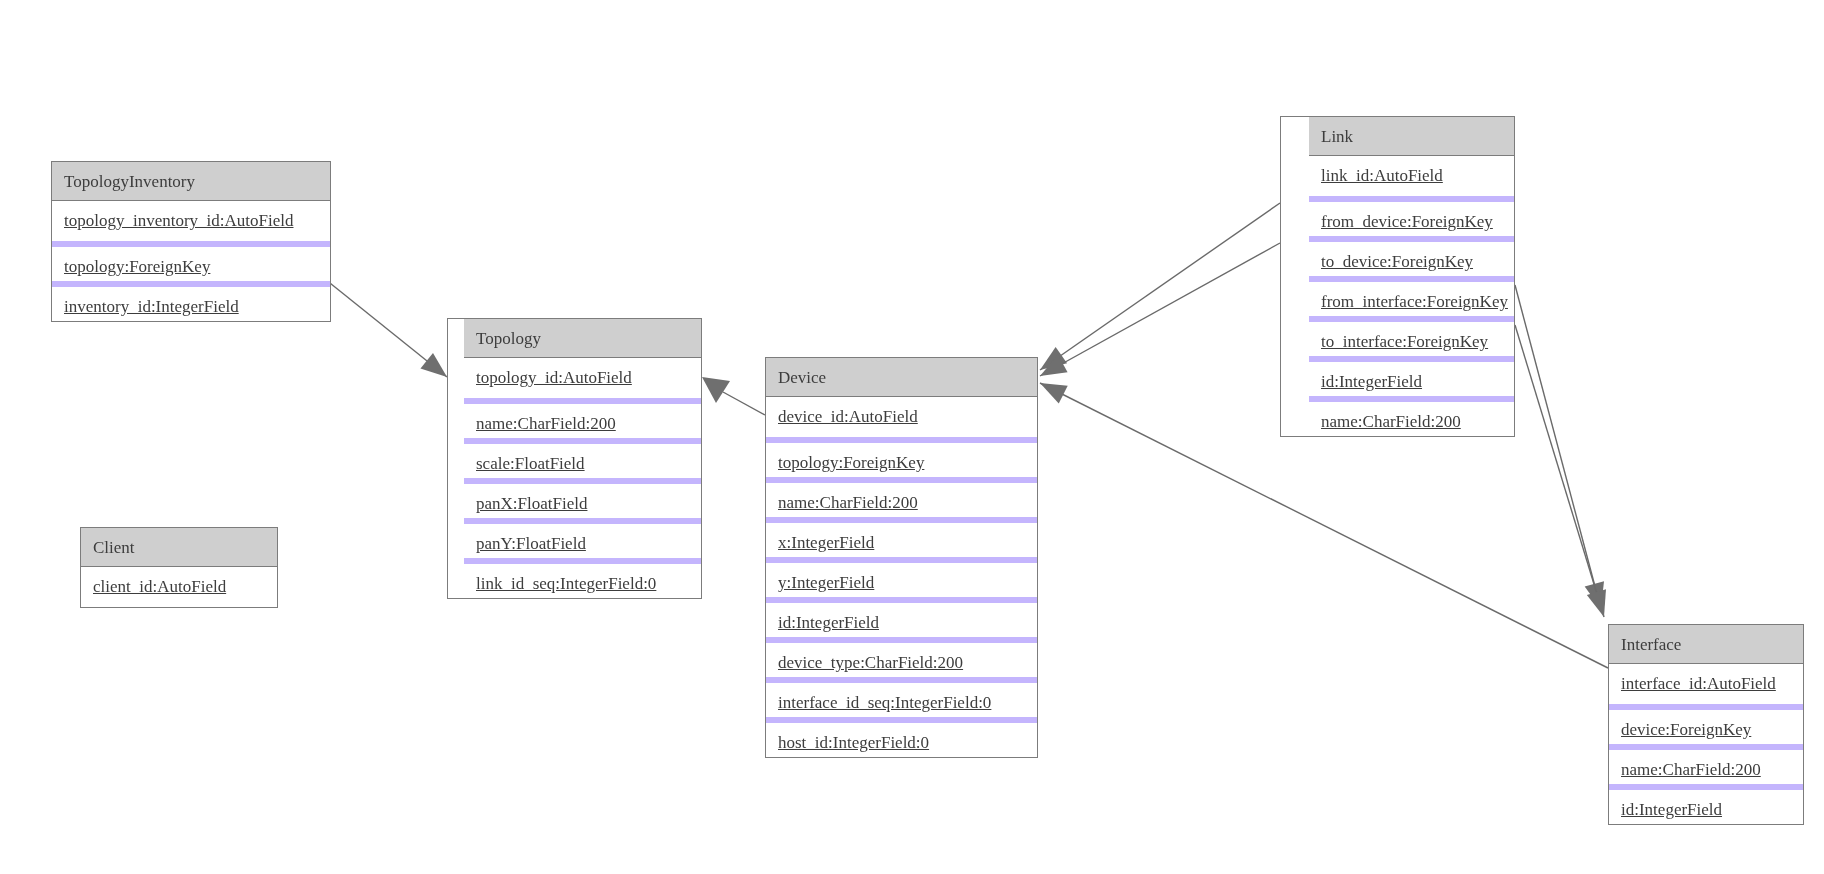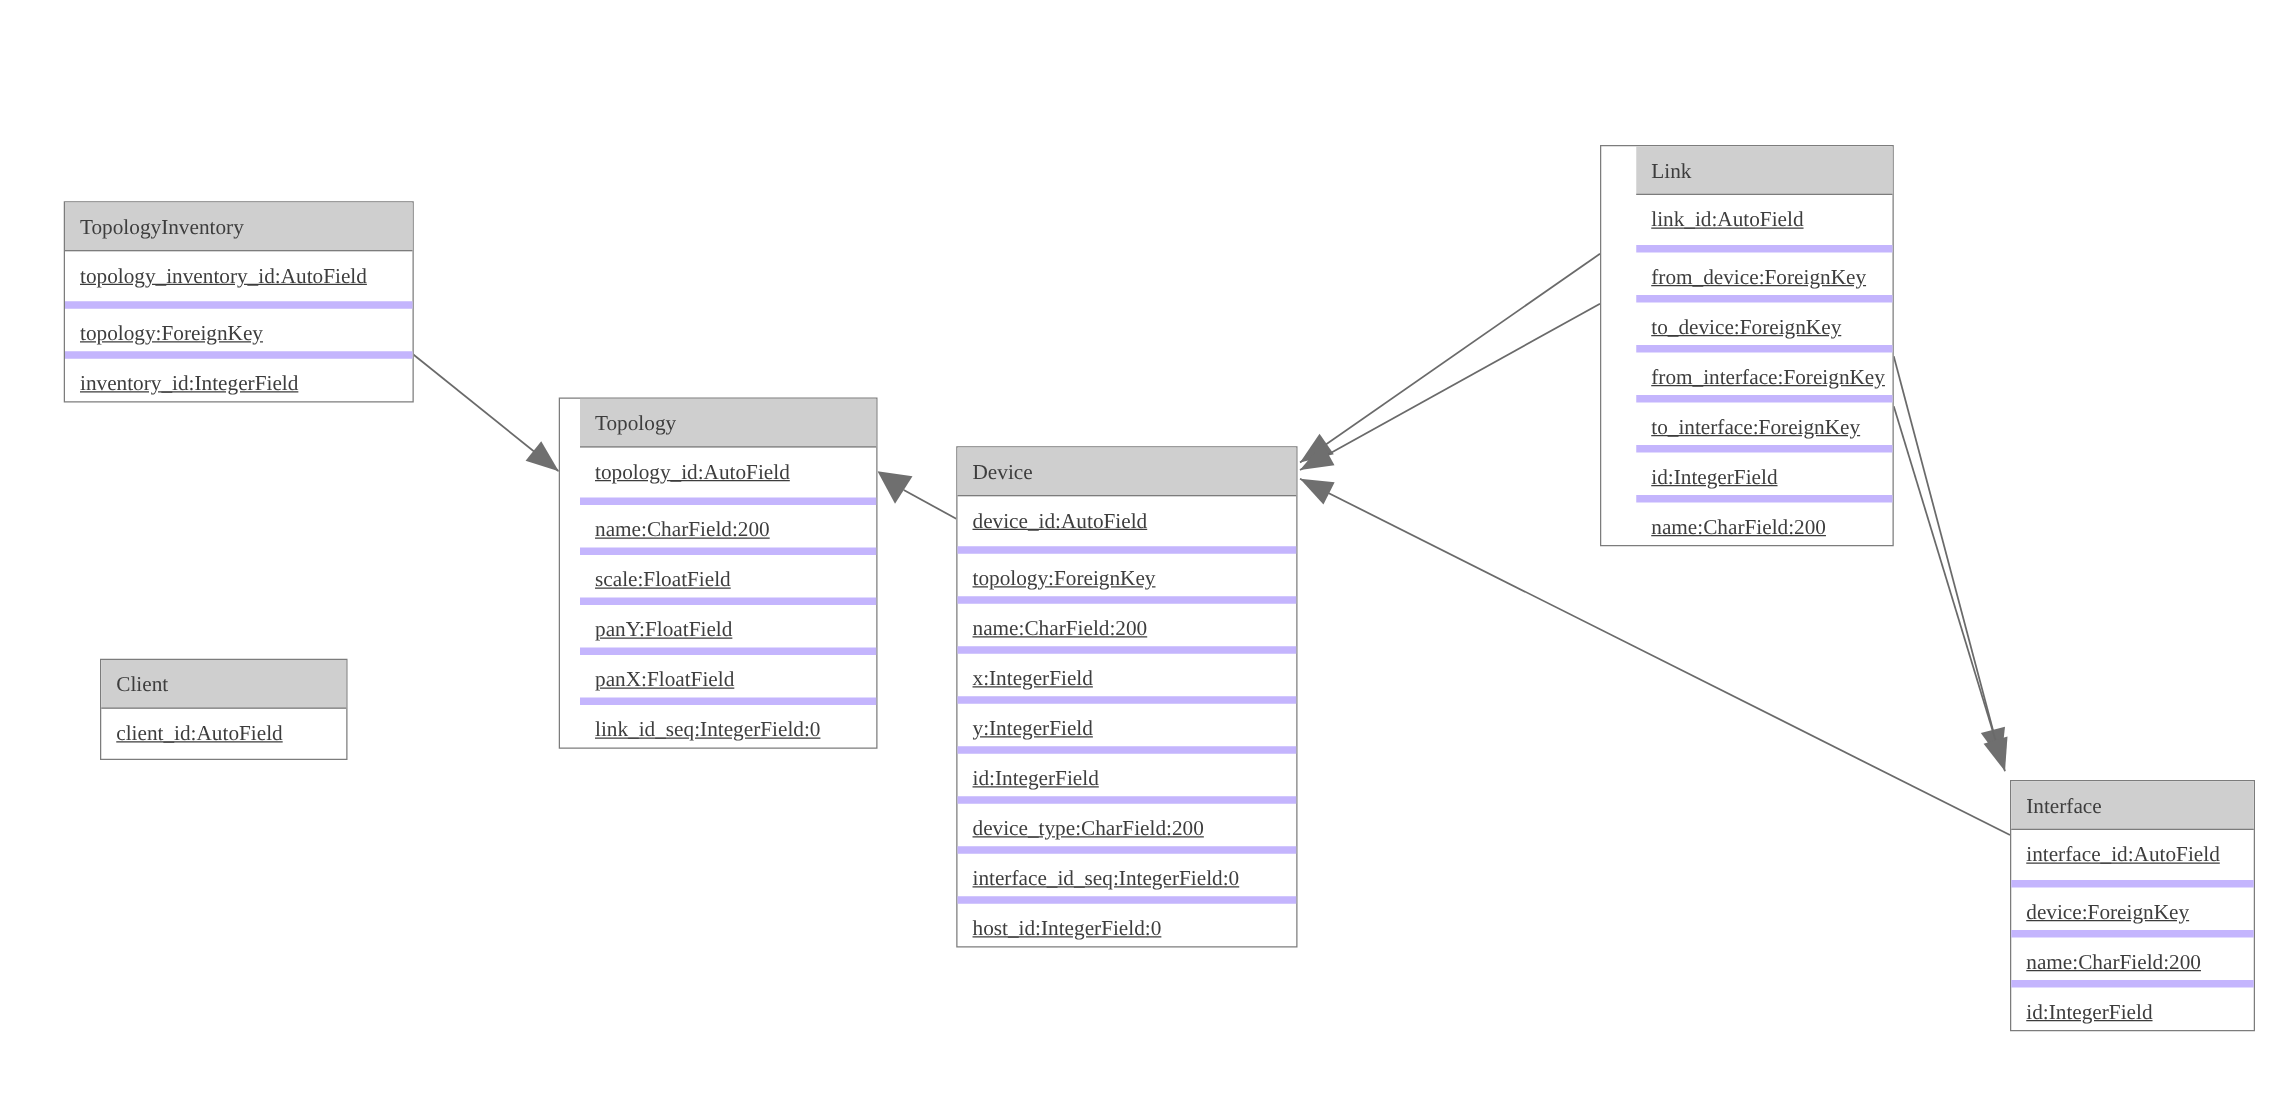--- a/index.html
+++ b/index.html
@@ -93,22 +93,22 @@
     <div class="row">topology_inventory_id:AutoField</div>
     <div class="row">topology:ForeignKey</div>
     <div class="row">inventory_id:IntegerField</div>
   </div>
 
   <div class="entity" id="t-topology">
     <div class="hdr">Topology</div>
     <div class="row">topology_id:AutoField</div>
     <div class="row">name:CharField:200</div>
     <div class="row">scale:FloatField</div>
+    <div class="row">panX:FloatField</div>
     <div class="row">panY:FloatField</div>
-    <div class="row">panX:FloatField</div>
     <div class="row">link_id_seq:IntegerField:0</div>
   </div>
 
   <div class="entity" id="t-client">
     <div class="hdr">Client</div>
     <div class="row">client_id:AutoField</div>
   </div>
 
   <div class="entity" id="t-device">
     <div class="hdr">Device</div>

